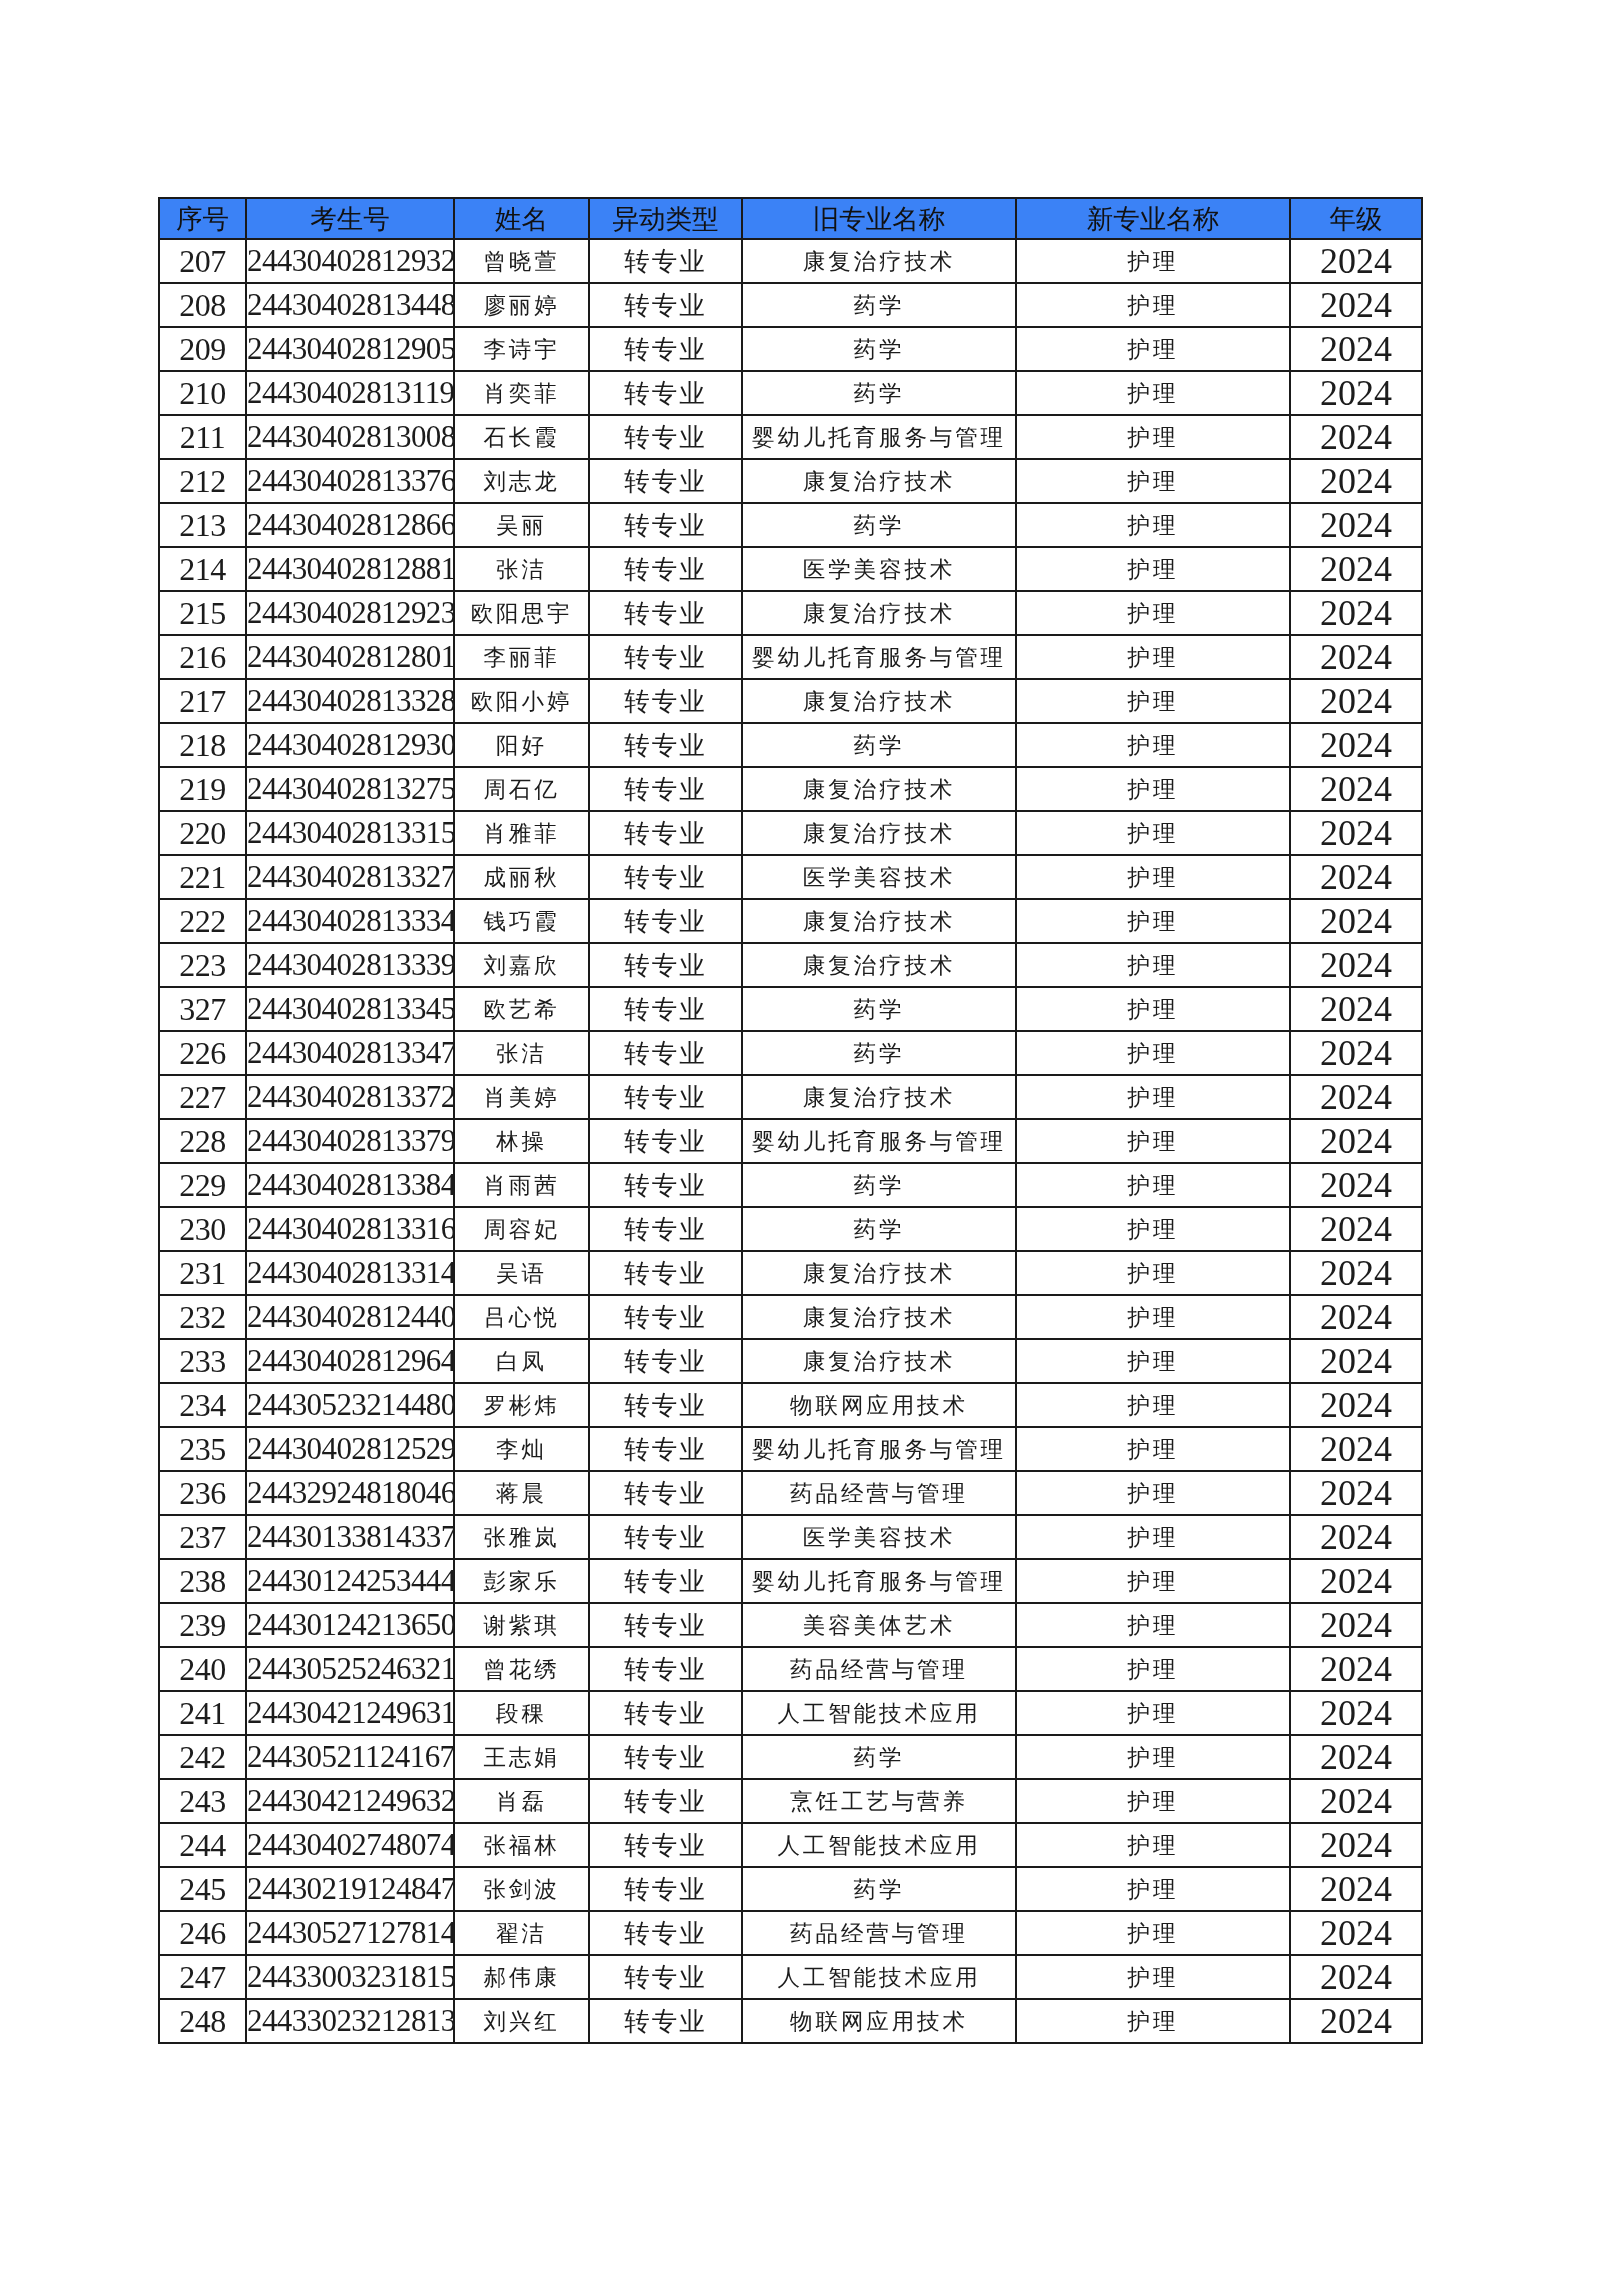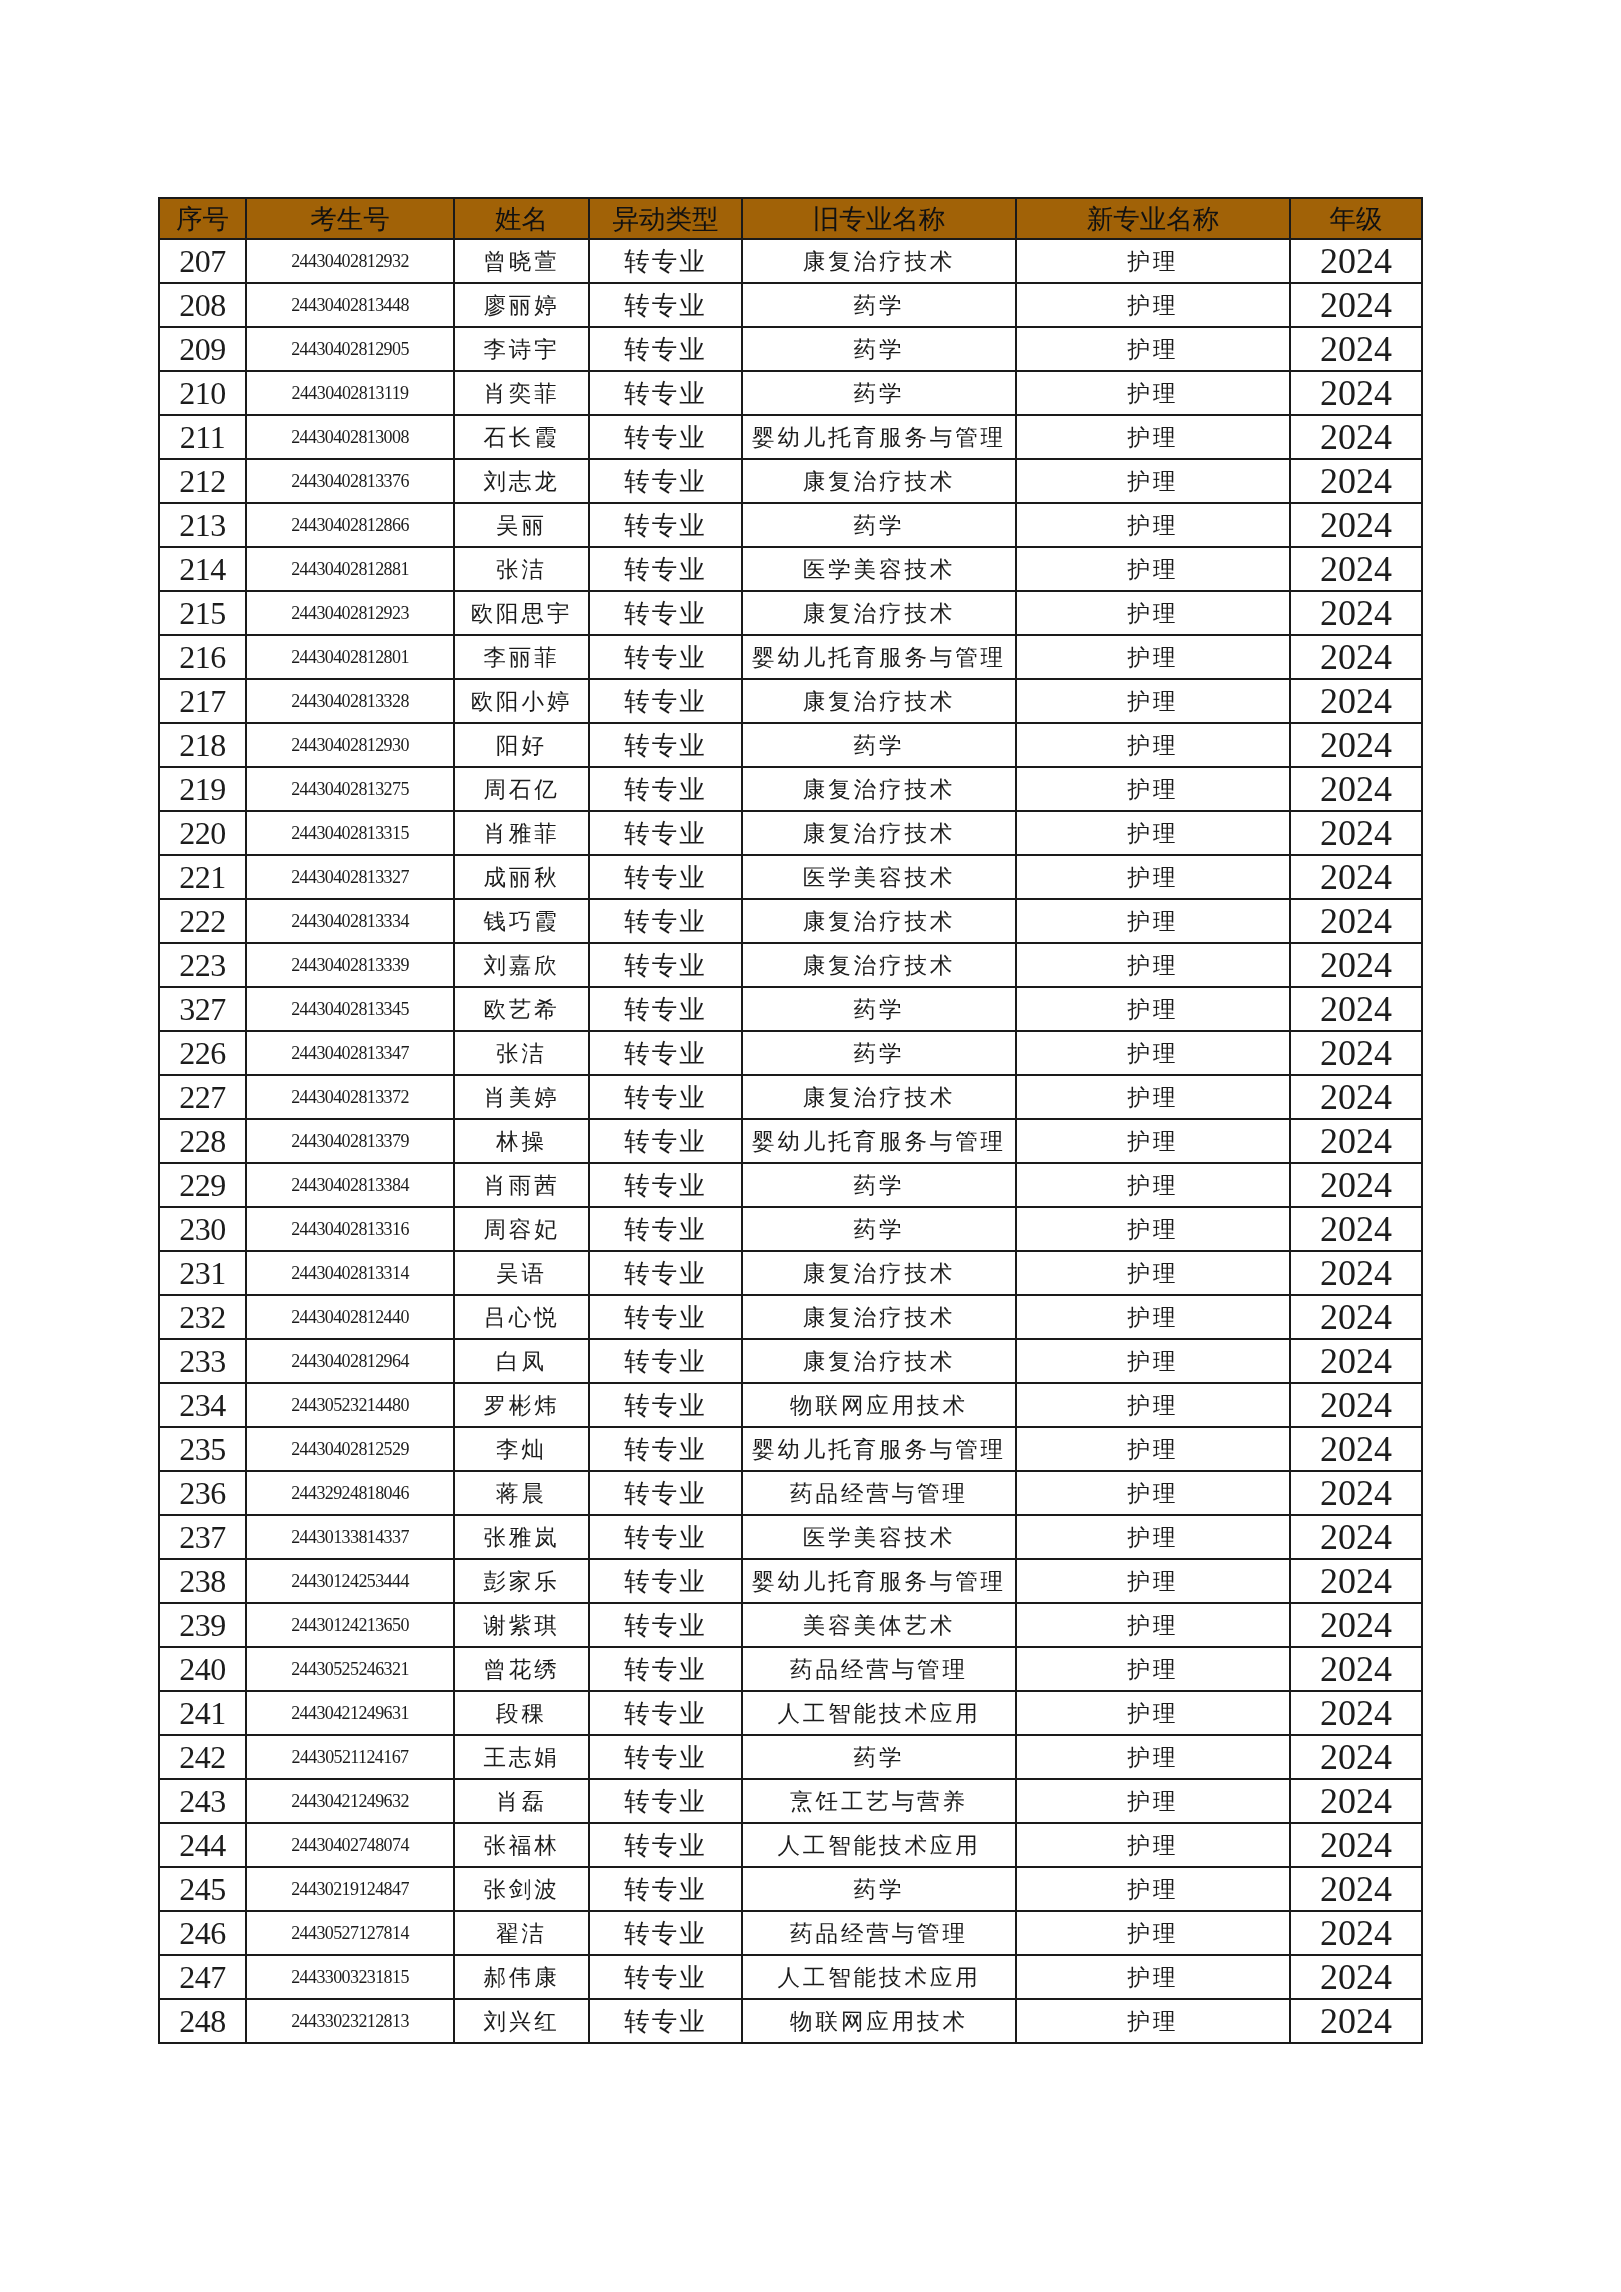--- a/index.html
+++ b/index.html
@@ -34,39 +34,39 @@
     table.roster th, table.roster td {
       border: 2px solid #1a1a1a;
       text-align: center;
       vertical-align: middle;
       padding: 0;
       overflow: hidden;
       white-space: nowrap;
     }
     table.roster th {
       height: 39px;
-      background: #a16207;
+      background: #3b82f6;
       font-family: "DejaVu Sans", "Liberation Sans", sans-serif;
       font-size: 26.5px;
       font-weight: normal;
       color: #111111;
     }
     table.roster td {
       height: 40px;
       font-size: 23.5px;
       color: #1c1c1c;
     }
     table.roster td.num {
       font-family: "Liberation Serif", "DejaVu Serif", serif;
       font-size: 32px;
       letter-spacing: -0.5px;
     }
     table.roster td.id {
       font-family: "Liberation Serif", "DejaVu Serif", serif;
-      font-size: 18px;
+      font-size: 31px;
       letter-spacing: -0.6px;
       margin-top: 48px;
     }
     table.roster td.cn {
       font-family: "DejaVu Serif", "Liberation Serif", serif;
       font-size: 22.5px;
       letter-spacing: 2.9px;
     }
     table.roster td.type {
       font-family: Liberation Sans, sans-serif;

